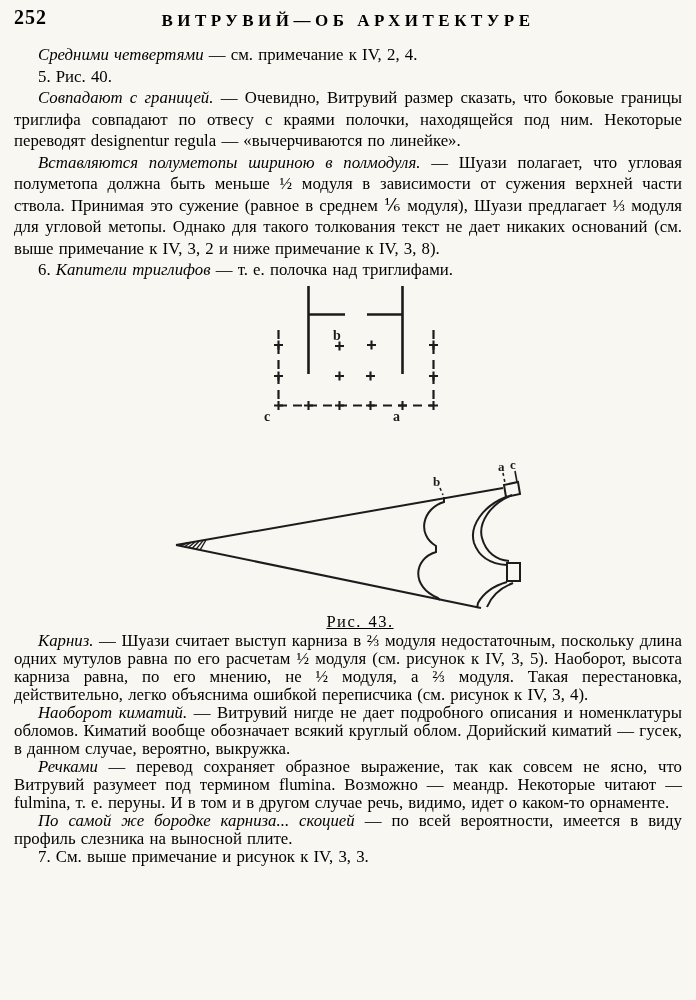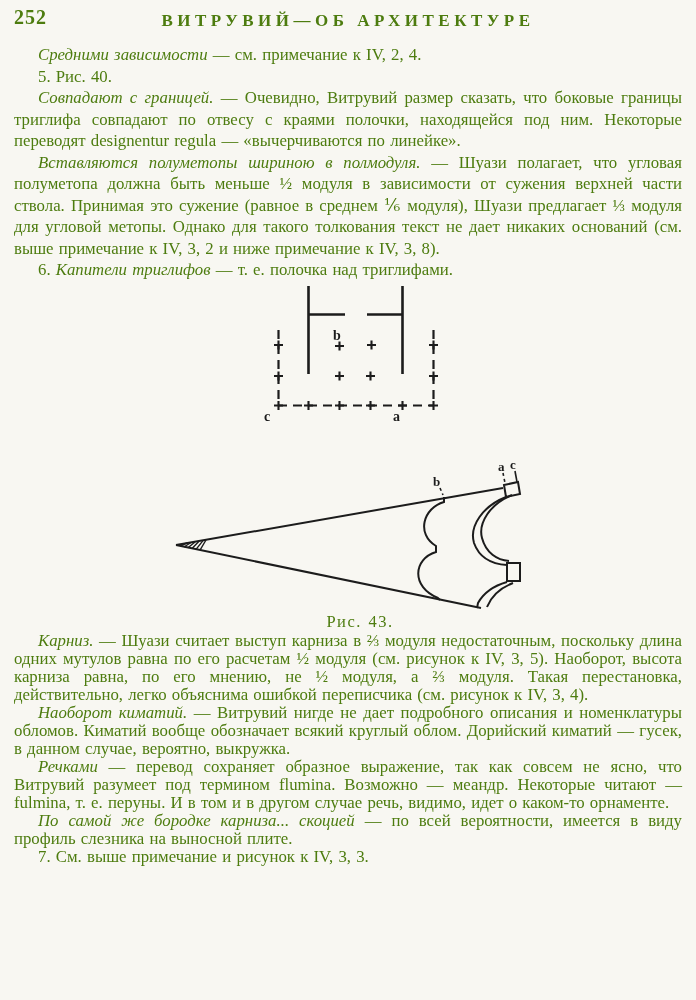--- a/index.html
+++ b/index.html
@@ -1,18 +1,18 @@
 <!DOCTYPE html>
 <html><head>
 <meta charset="utf-8">
 <style>
   html,body{margin:0;padding:0;background:#e8e6e0;}
   .page{
     position:relative;width:696px;height:1000px;margin:0 auto;
-    background:#f8f7f2;color:#4d7c0f;overflow:hidden;
+    background:#f8f7f2;color:#000000;overflow:hidden;
     font-family:"Liberation Serif","DejaVu Serif",serif;
   }
   .pageno{
     position:absolute;left:14px;top:6px;
     font-size:20px;font-weight:700;letter-spacing:1px;
   }
   .runtitle{
     position:absolute;left:0;top:11px;width:696px;text-align:center;
     font-size:17px;font-weight:700;letter-spacing:4.5px;white-space:nowrap;
   }
@@ -22,35 +22,35 @@
   }
   p.note{margin:0;text-indent:24px;}
   .lead{font-style:italic;}
   .lower{line-height:18px;}
   .fig1{height:140px;margin:0;}
   .fig1 svg{display:block;margin-left:248px;}
   .fig2{margin-top:36px;}
   .fig2 svg{display:block;margin-left:154px;}
   .caption{
     margin:2px 28px 12px 0;text-align:center;text-indent:0;
-    font-size:16.5px;letter-spacing:1.5px;line-height:21px;
+    font-size:16.5px;letter-spacing:1.5px;line-height:21px;text-decoration:underline;
   }
   svg text{font-family:"Liberation Serif","DejaVu Serif",serif;font-weight:700;}
 </style>
 </head>
 <body>
 
 <div class="page">
 
   <span class="pageno">252</span>
   <div class="runtitle">ВИТРУВИЙ—ОБ АРХИТЕКТУРЕ</div>
 
   <div class="body">
 
-    <p class="note"><span class="pre"></span><span class="lead">Средними зависимости</span><span> — см. примечание к IV, 2, 4.</span></p>
+    <p class="note"><span class="pre"></span><span class="lead">Средними четвертями</span><span> — см. примечание к IV, 2, 4.</span></p>
     <p class="note"><span class="pre">5. Рис. 40.</span><span class="lead"></span><span></span></p>
     <p class="note"><span class="pre"></span><span class="lead">Совпадают с границей.</span><span> — Очевидно, Витрувий размер сказать, что боковые границы триглифа совпадают по отвесу с краями полочки, находящейся под ним. Некоторые переводят designentur regula — «вычерчиваются по линейке».</span></p>
     <p class="note"><span class="pre"></span><span class="lead">Вставляются полуметопы шириною в полмодуля.</span><span> — Шуази полагает, что угловая полуметопа должна быть меньше ½ модуля в зависимости от сужения верхней части ствола. Принимая это сужение (равное в среднем ⅙ модуля), Шуази предлагает ⅓ модуля для угловой метопы. Однако для такого толкования текст не дает никаких оснований (см. выше примечание к IV, 3, 2 и ниже примечание к IV, 3, 8).</span></p>
     <p class="note"><span class="pre">6. </span><span class="lead">Капители триглифов</span><span> — т. е. полочка над триглифами.</span></p>
 
     <div class="fig fig1">
       <svg width="180" height="140" viewBox="262 272 180 140">
         <g stroke="#1c1c1c" stroke-width="2.6" fill="none">
           <path d="M308.5,277 V365 M402.5,277 V365 M308,305.5 H345 M367,305.5 H403.5"></path>
         </g>

